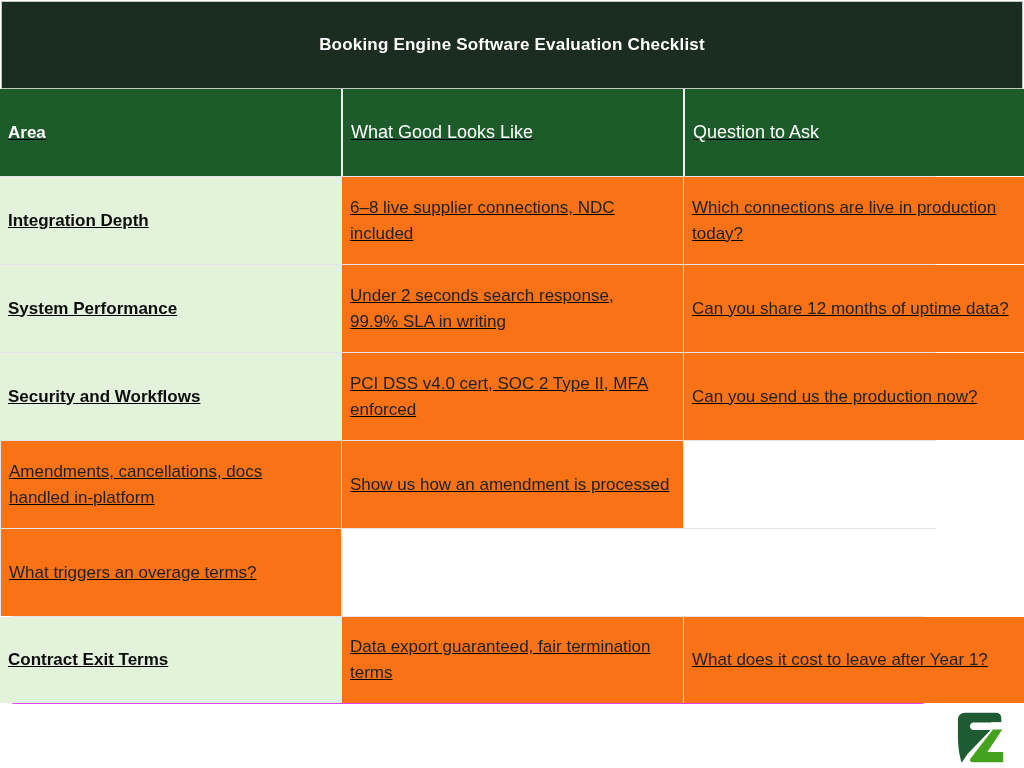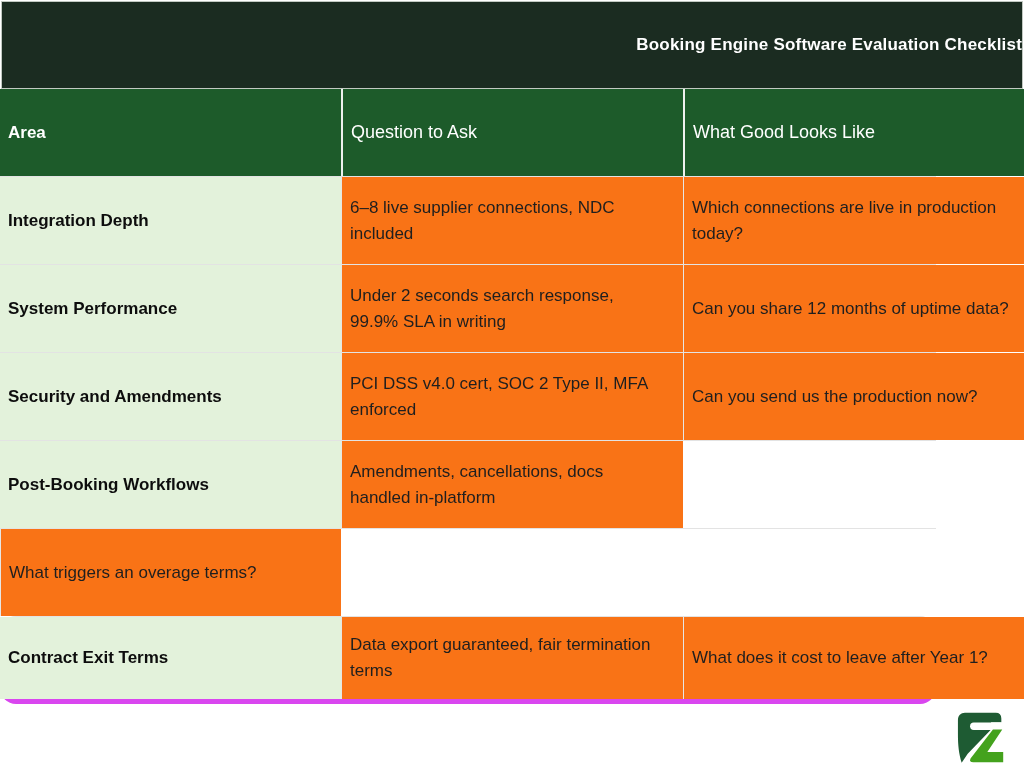--- a/index.html
+++ b/index.html
@@ -7,29 +7,29 @@
     width:1024px;height:768px;overflow:hidden;
     font-family:"Liberation Sans", sans-serif;
     -webkit-font-smoothing:antialiased;
   }
   .canvas{width:1024px;height:768px;position:relative;background:#ffffff;}
 
   
   .title-bar{
     height:86px;margin:2px 2px 0 2px;
     background:#1b2c21;
-    display:flex;align-items:center;justify-content:flex-end;
+    display:flex;align-items:center;justify-content:center;
     box-shadow:0 0 0 1px #c2c9c2;
   }
   .title-bar .title{
     color:#ffffff;font-size:17px;font-weight:700;letter-spacing:0.2px;
   }
 
   
-  .tbl{width:936px;}
+  .tbl{width:936px;text-decoration:underline;}
   .hrow{
     display:grid;grid-template-columns:341px 342px 341px;
     height:87px;margin-top:1px;
   }
   .th{
     background:#1d5b2a;color:#ffffff;font-size:18px;
     display:flex;align-items:center;padding-left:8px;box-sizing:border-box;
   }
   .th.first{font-weight:700;font-size:17px;}
   .th + .th{border-left:2px solid #eef1ee;}
@@ -42,64 +42,64 @@
   .cell{
     display:flex;align-items:center;box-sizing:border-box;
     font-size:17px;line-height:26px;color:#1f1f1f;background:#f97316;
   }
   .cell.area{
     background:#e3f2db;color:#0d0d0d;font-weight:700;
     padding-left:8px;padding-right:14px;
   }
   .cell.good{padding-left:8px;padding-right:22px;border-left:1px solid #e6e6e6;}
   .cell.question{padding-left:8px;border-left:1px solid #e6e6e6;}
-  .tbl-bottom{border-bottom:5px solid #d946ef;border-radius:16px;}
+  .tbl-bottom{border-bottom:1px solid #d946ef;border-radius:16px;}
 
   
   .footer{height:64px;position:relative;background:#ffffff;}
   .logo{position:absolute;right:17px;bottom:2px;width:58px;height:56px;}
 </style>
 </head>
 <body>
 
 <div class="canvas">
 
   <div class="title-bar">
     <div class="title">Booking Engine Software Evaluation Checklist</div>
   </div>
 
   <div class="tbl">
 
     <div class="hrow">
       <div class="th first">Area</div>
+      <div class="th">What Good Looks Like</div>
       <div class="th">Question to Ask</div>
-      <div class="th">What Good Looks Like</div>
     </div>
 
     <div class="trow">
       <div class="cell area">Integration Depth</div>
       <div class="cell good">6–8 live supplier connections, NDC included</div>
       <div class="cell question">Which connections are live in production today?</div>
     </div>
 
     <div class="trow">
       <div class="cell area">System Performance</div>
       <div class="cell good">Under 2 seconds search response, 99.9% SLA in writing</div>
       <div class="cell question">Can you share 12 months of uptime data?</div>
     </div>
 
     <div class="trow">
-      <div class="cell area">Security and Amendments</div>
+      <div class="cell area">Security and Workflows</div>
       <div class="cell good">PCI DSS v4.0 cert, SOC 2 Type II, MFA enforced</div>
       <div class="cell question">Can you send us the production now?</div>
     </div>
 
     <div class="trow">
-      <div class="cell area">Post-Booking Workflows</div>
       <div class="cell good">Amendments, cancellations, docs handled in-platform</div>
+      <div class="cell question">Show us how an amendment is processed</div>
     </div>
 
     <div class="trow">
       <div class="cell question">What triggers an overage terms?</div>
     </div>
 
     <div class="trow tbl-bottom">
       <div class="cell area">Contract Exit Terms</div>
       <div class="cell good">Data export guaranteed, fair termination terms</div>
       <div class="cell question">What does it cost to leave after Year 1?</div>

